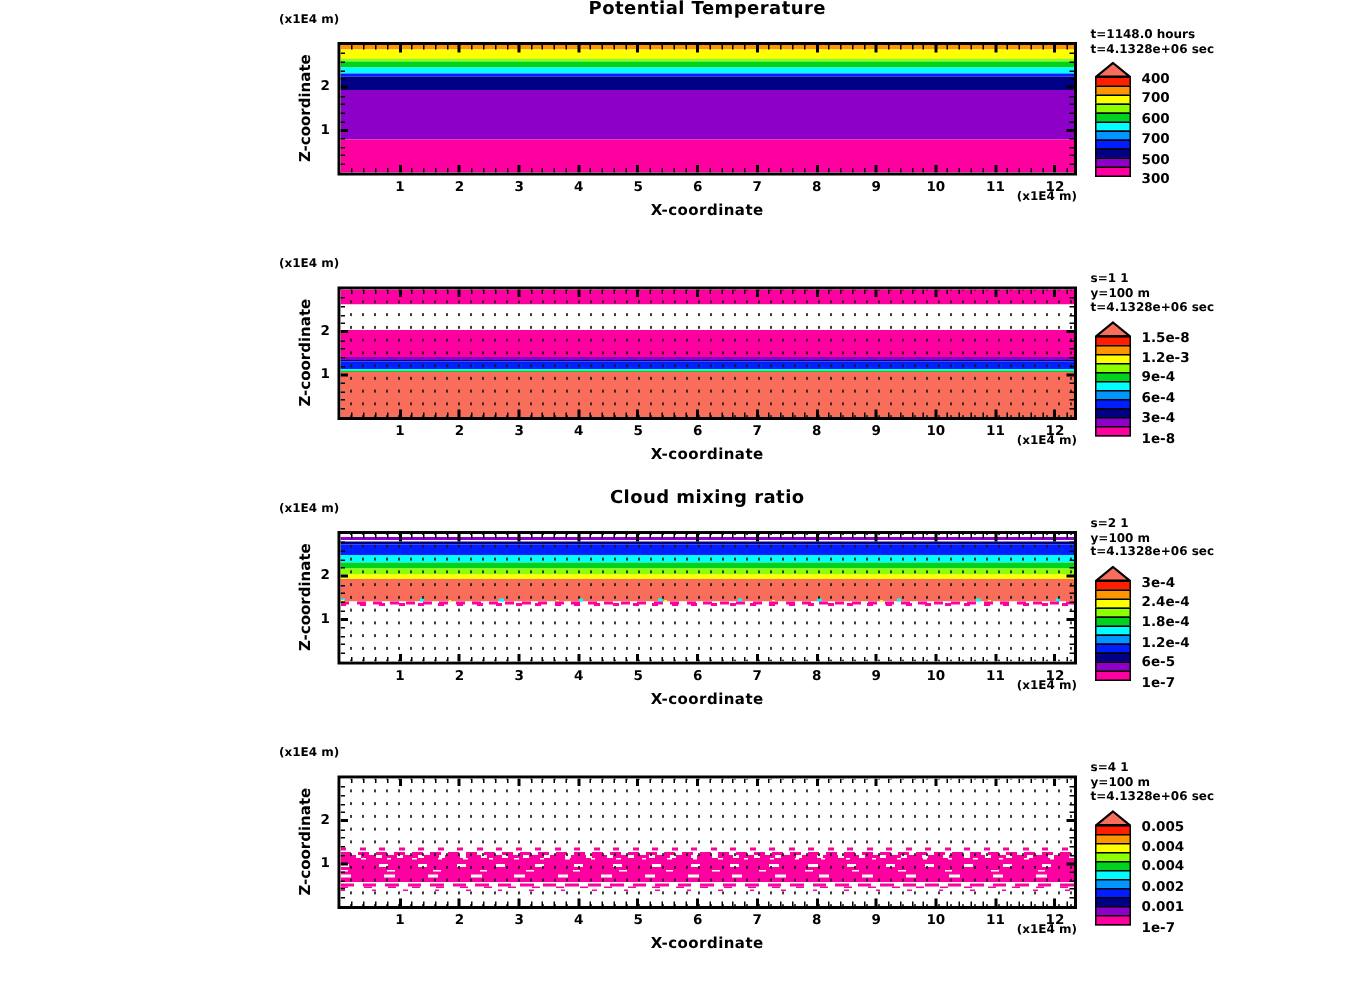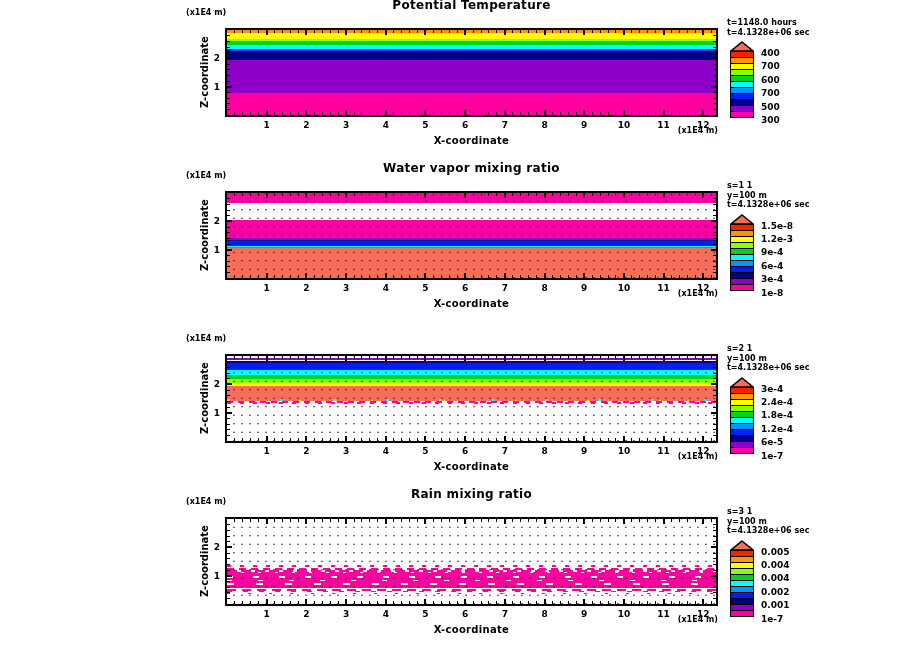--- a/index.html
+++ b/index.html
@@ -245,21 +245,20 @@
         </div>
         <div class="cbar-label" style="top: 7px;">400</div>
         <div class="cbar-label" style="top: 20.4px;">700</div>
         <div class="cbar-label" style="top: 33.8px;">600</div>
         <div class="cbar-label" style="top: 47.2px;">700</div>
         <div class="cbar-label" style="top: 60.6px;">500</div>
         <div class="cbar-label" style="top: 74px;">300</div>
       </div>
     </div>
     <div class="panel" style="top: 163px;">
-      <div class="ptitle">Water vapor mixing ratio</div>
       <div class="zunit">(x1E4 m)</div>
       <div class="zlabel">Z-coordinate</div>
       <div class="xlabel">X-coordinate</div>
       <div class="xunit">(x1E4 m)</div>
       <div class="plot">
         <div class="band" style="background: rgb(255, 0, 160); top: 0px; height: 10.03px;"></div>
         <div class="band" style="background: rgb(255, 255, 255); top: 10.03px; height: 17px;"></div>
         <div class="band" style="background: rgb(255, 0, 160); top: 27.03px; height: 17.935px;"></div>
         <div class="band" style="background: rgb(140, 0, 200); top: 44.965px; height: 2.04px;"></div>
         <div class="band" style="background: rgb(0, 0, 135); top: 47.005px; height: 1.445px;"></div>
@@ -457,20 +456,21 @@
         </div>
         <div class="cbar-label" style="top: 7px;">1.5e-8</div>
         <div class="cbar-label" style="top: 20.4px;">1.2e-3</div>
         <div class="cbar-label" style="top: 33.8px;">9e-4</div>
         <div class="cbar-label" style="top: 47.2px;">6e-4</div>
         <div class="cbar-label" style="top: 60.6px;">3e-4</div>
         <div class="cbar-label" style="top: 74px;">1e-8</div>
       </div>
     </div>
     <div class="panel" style="top: 326px;">
+      <div class="ptitle">Cloud mixing ratio</div>
       <div class="zunit">(x1E4 m)</div>
       <div class="zlabel">Z-coordinate</div>
       <div class="xlabel">X-coordinate</div>
       <div class="xunit">(x1E4 m)</div>
       <div class="plot">
         <div class="band" style="background: rgb(255, 255, 255); top: 0px; height: 1.53px;"></div>
         <div class="band" style="background: rgb(255, 0, 160); top: 1.53px; height: 0.935px;"></div>
         <div class="band" style="background: rgb(140, 0, 200); top: 2.465px; height: 2.04px;"></div>
         <div class="band" style="background: rgb(0, 0, 135); top: 4.505px; height: 2.975px;"></div>
         <div class="band" style="background: rgb(0, 30, 255); top: 7.48px; height: 6.035px;"></div>
@@ -674,21 +674,20 @@
         </div>
         <div class="cbar-label" style="top: 7px;">3e-4</div>
         <div class="cbar-label" style="top: 20.4px;">2.4e-4</div>
         <div class="cbar-label" style="top: 33.8px;">1.8e-4</div>
         <div class="cbar-label" style="top: 47.2px;">1.2e-4</div>
         <div class="cbar-label" style="top: 60.6px;">6e-5</div>
         <div class="cbar-label" style="top: 74px;">1e-7</div>
       </div>
     </div>
     <div class="panel" style="top: 489px;">
-      <div class="ptitle">Rain mixing ratio</div>
       <div class="zunit">(x1E4 m)</div>
       <div class="zlabel">Z-coordinate</div>
       <div class="xlabel">X-coordinate</div>
       <div class="xunit">(x1E4 m)</div>
       <div class="plot">
         <div class="band" style="background: rgb(255, 255, 255); top: 0px; height: 85px;"></div>
         <div class="band" style="background: rgb(255, 0, 160); top: 53.975px; height: 15.045px;"></div>
         <div class="dash" style="top: 46px; height: 1.5px; background: repeating-linear-gradient(90deg, rgb(255, 0, 160) 0px, rgb(255, 0, 160) 4px, transparent 4px, transparent 13px);"></div>
         <div class="dash" style="top: 48.5px; height: 2px; background: repeating-linear-gradient(90deg, rgb(255, 0, 160) 0px, rgb(255, 0, 160) 7px, transparent 7px, transparent 12px);"></div>
         <div class="dash" style="top: 51px; height: 2px; background: repeating-linear-gradient(90deg, rgb(255, 0, 160) 0px, rgb(255, 0, 160) 10px, transparent 10px, transparent 14px);"></div>
@@ -859,21 +858,21 @@
       <div class="xtick-label" style="left: 457.149px;">6</div>
       <div class="xtick-label" style="left: 496.841px;">7</div>
       <div class="xtick-label" style="left: 536.532px;">8</div>
       <div class="xtick-label" style="left: 576.224px;">9</div>
       <div class="xtick-label" style="left: 615.916px;">10</div>
       <div class="xtick-label" style="left: 655.607px;">11</div>
       <div class="xtick-label" style="left: 695.299px;">12</div>
       <div class="ztick-label" style="top: 53.3333px;">2</div>
       <div class="ztick-label" style="top: 81.6667px;">1</div>
       <div class="legend">
-        <div class="legend-line">s=3 1</div>
+        <div class="legend-line">s=4 1</div>
         <div class="legend-line">y=100 m</div>
         <div class="legend-line">t=4.1328e+06 sec</div>
       </div>
       <div class="cbar" style="top: 50.5px;">
         <svg class="tri" width="24" height="11" xmlns="http://www.w3.org/2000/svg">
           <polygon points="12,1 23,10 1,10" fill="#F96E5A" stroke="#000" stroke-width="1.5"></polygon>
         </svg>
         <div class="patches">
           <div class="patch" style="background: rgb(255, 30, 0);"></div>
           <div class="patch" style="background: rgb(255, 149, 0);"></div>

